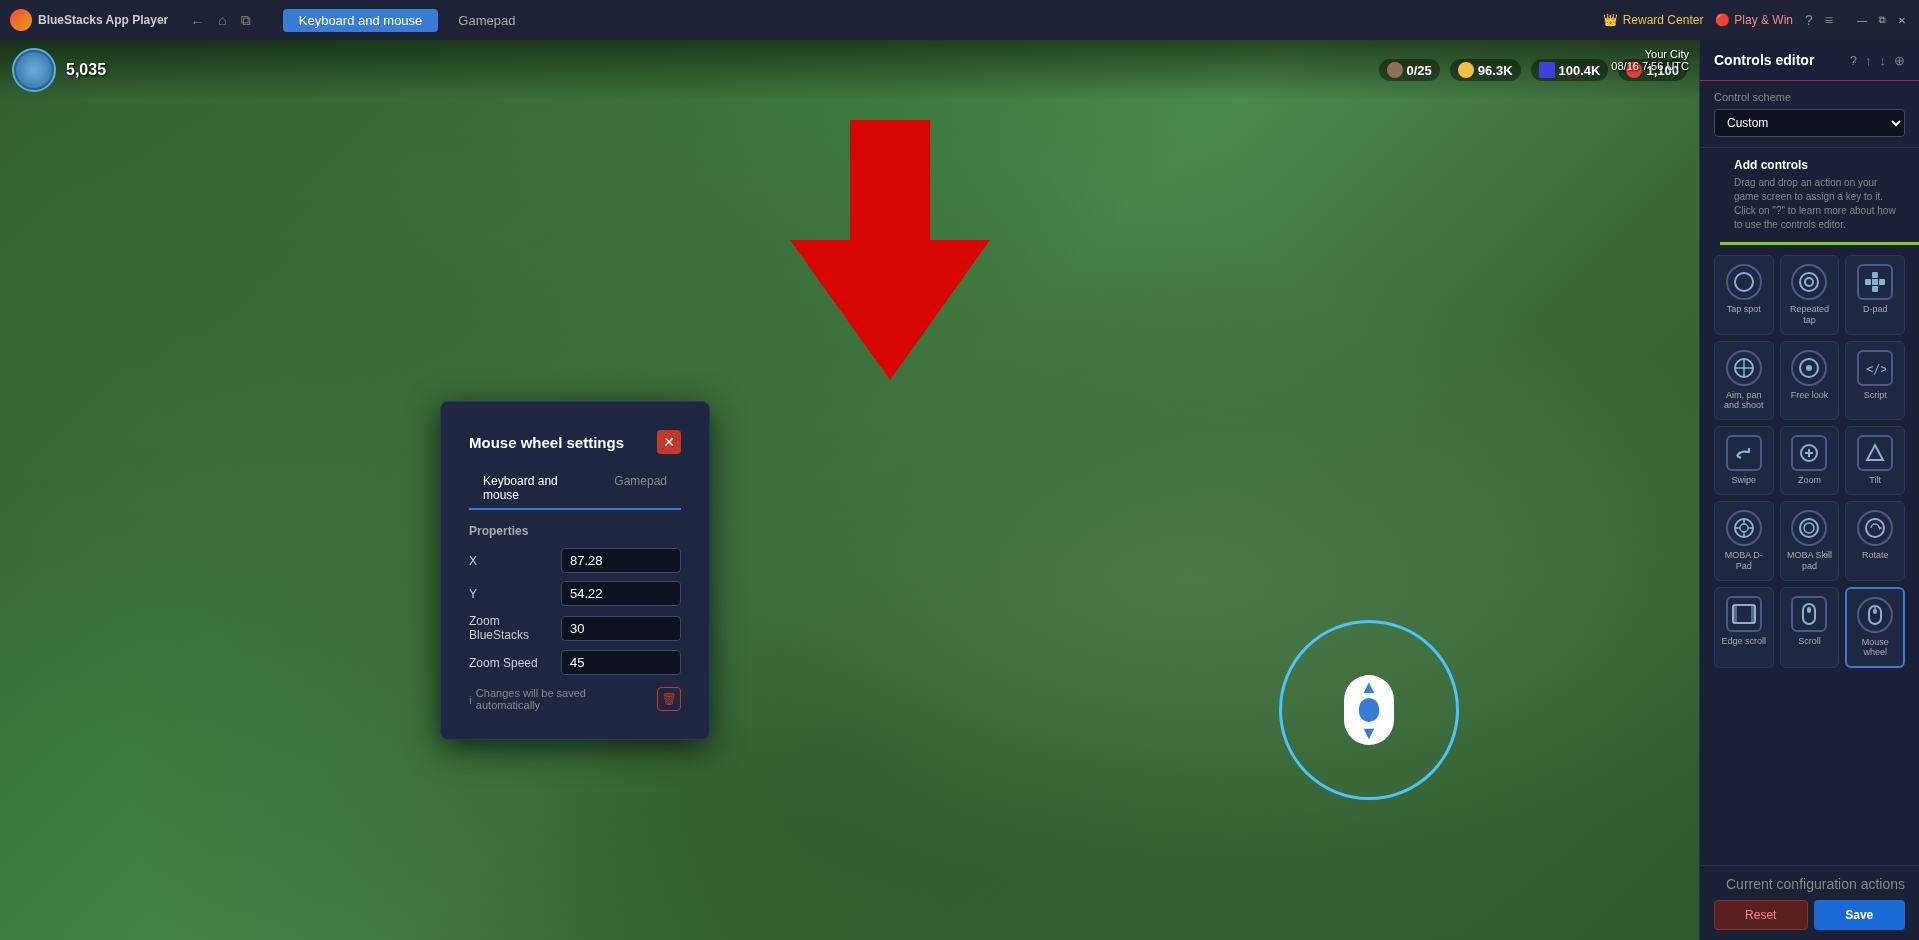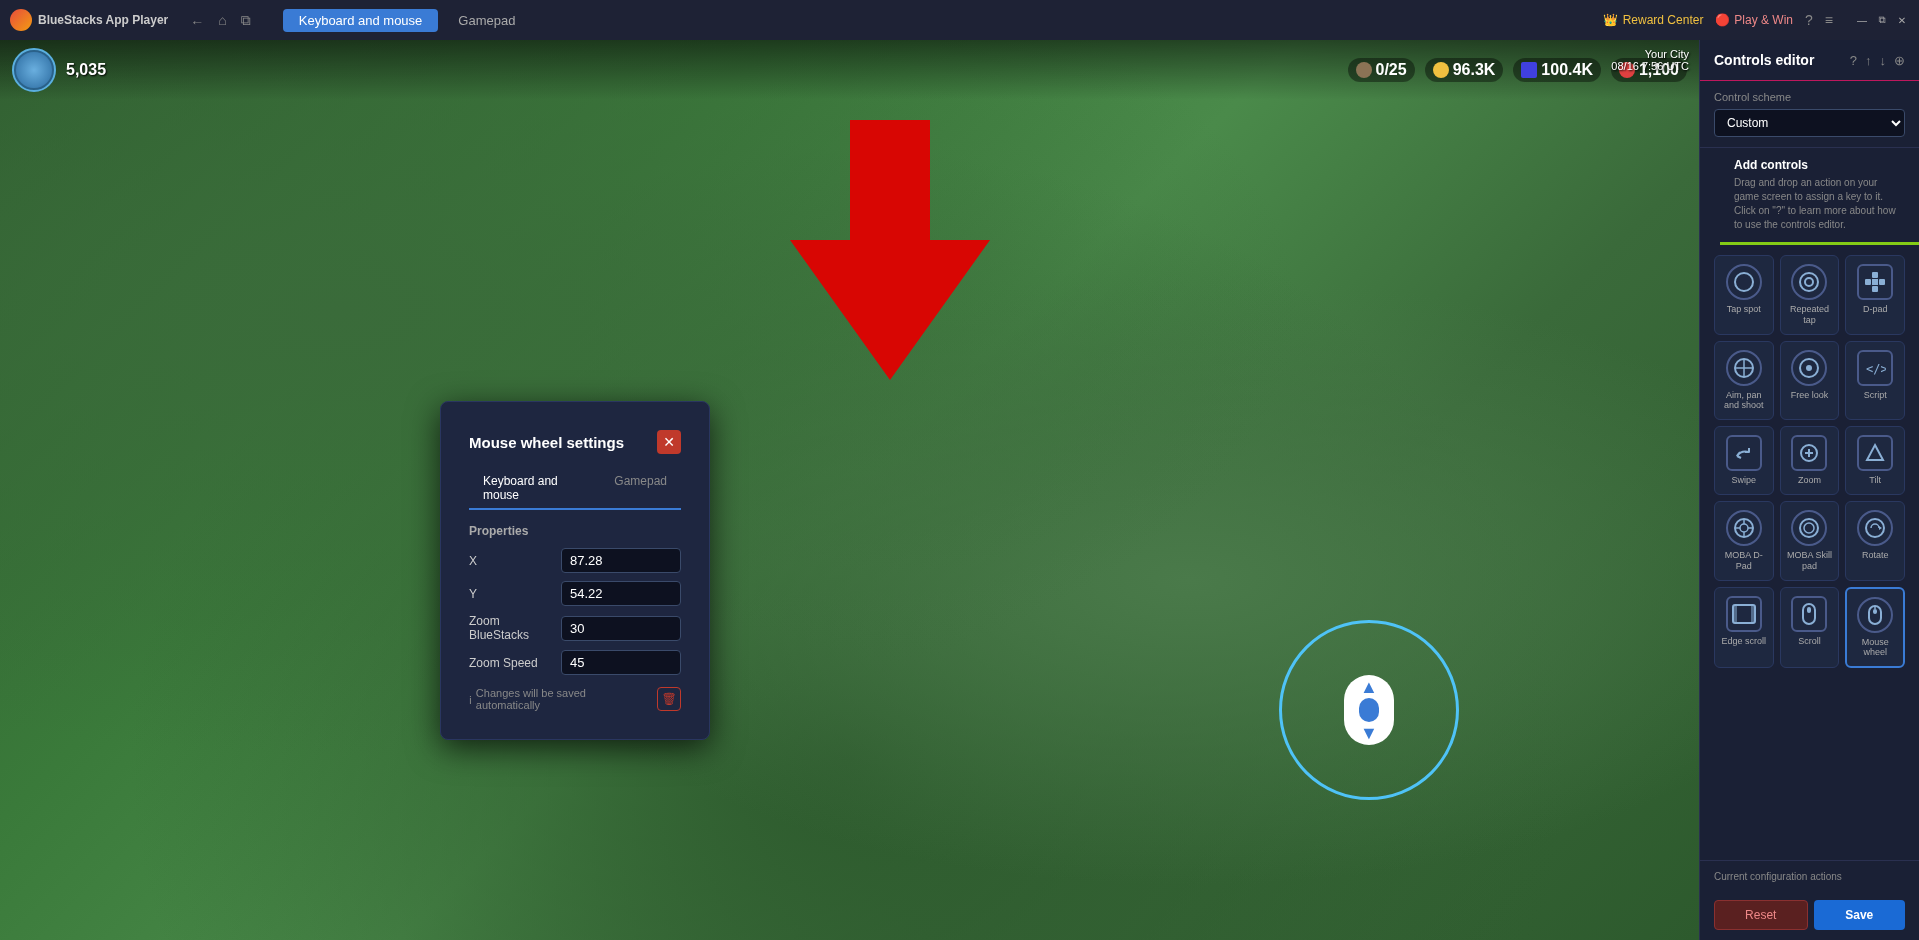--- a/index.html
+++ b/index.html
@@ -56,21 +56,21 @@
     .hud-avatar { width: 44px; height: 44px; border-radius: 50%; background: radial-gradient(circle, #4a8fbf, #1a4a6f); border: 2px solid #5aafdf; display: flex; align-items: center; justify-content: center; }
     .hud-avatar-inner { width: 36px; height: 36px; border-radius: 50%; background: radial-gradient(circle, #6aafdf, #2a6a9f); position: relative; }
     .hud-score { color: #fff; font-size: 16px; font-weight: bold; text-shadow: 1px 1px 2px #000; }
     .hud-spacer { flex: 1; }
     .hud-resource { display: flex; align-items: center; gap: 4px; background: rgba(0,0,0,0.4); padding: 3px 8px; border-radius: 12px; }
     .hud-res-icon { width: 16px; height: 16px; border-radius: 50%; }
     .hud-res-icon.house { background: #8b7355; }
     .hud-res-icon.gold { background: #f0c040; }
     .hud-res-icon.gem { background: #4040e0; border-radius: 2px; }
     .hud-res-icon.ruby { background: #e04040; border-radius: 50%; }
-    .hud-res-text { color: #fff; font-size: 16px; font-weight: 600; }
+    .hud-res-text { color: #fff; font-size: 13px; font-weight: 600; }
     .hud-city { position: absolute; top: 8px; right: 10px; color: #fff; font-size: 11px; text-align: right; text-shadow: 1px 1px 2px #000; }
 
     
     .wheel-circle {
       position: absolute;
       bottom: 140px;
       right: 240px;
       width: 180px;
       height: 180px;
       border: 3px solid #4fc3f7;
@@ -139,21 +139,21 @@
     .add-controls-section { padding: 10px 14px; border-bottom: 3px solid #84cc16; margin-left: 20px; }
     .add-controls-title { color: #fff; font-size: 12px; font-weight: 600; margin-bottom: 4px; }
     .add-controls-desc { color: #888; font-size: 10px; line-height: 1.4; }
     .controls-grid { display: grid; grid-template-columns: repeat(3, 1fr); gap: 6px; padding: 10px 14px; }
     .control-item { display: flex; flex-direction: column; align-items: center; gap: 4px; padding: 8px 4px; border-radius: 6px; cursor: pointer; background: #1e2840; border: 1px solid #2a3860; }
     .control-item.highlighted { border: 2px solid #3a7bd5; }
     .control-icon { width: 36px; height: 36px; border: 2px solid #4a5a8a; border-radius: 6px; display: flex; align-items: center; justify-content: center; color: #8aafd5; font-size: 16px; }
     .control-icon.circle { border-radius: 50%; }
     .control-label { color: #aaa; font-size: 9px; text-align: center; line-height: 1.2; }
     .panel-footer { margin-top: auto; padding: 10px 14px; border-top: 1px solid #2a3050; }
-    .panel-footer-title { color: #888; font-size: 10px; text-align: left; margin-bottom: 18px; }
+    .panel-footer-title { color: #888; font-size: 14px; text-align: right; margin-bottom: 8px; }
     .panel-footer-btns { display: flex; gap: 6px; }
     .reset-btn { flex: 1; padding: 7px; background: #5a2020; border: 1px solid #8a3030; border-radius: 4px; color: #e88; font-size: 12px; cursor: pointer; text-align: center; }
     .save-btn { flex: 1; padding: 7px; background: #1a6ad5; border: none; border-radius: 4px; color: #fff; font-size: 12px; cursor: pointer; font-weight: 600; text-align: center; }
   </style>
 </head>
 <body>
 
 <div class="top-bar">
   <div class="top-bar-logo">
     <div class="logo-circle"></div>

